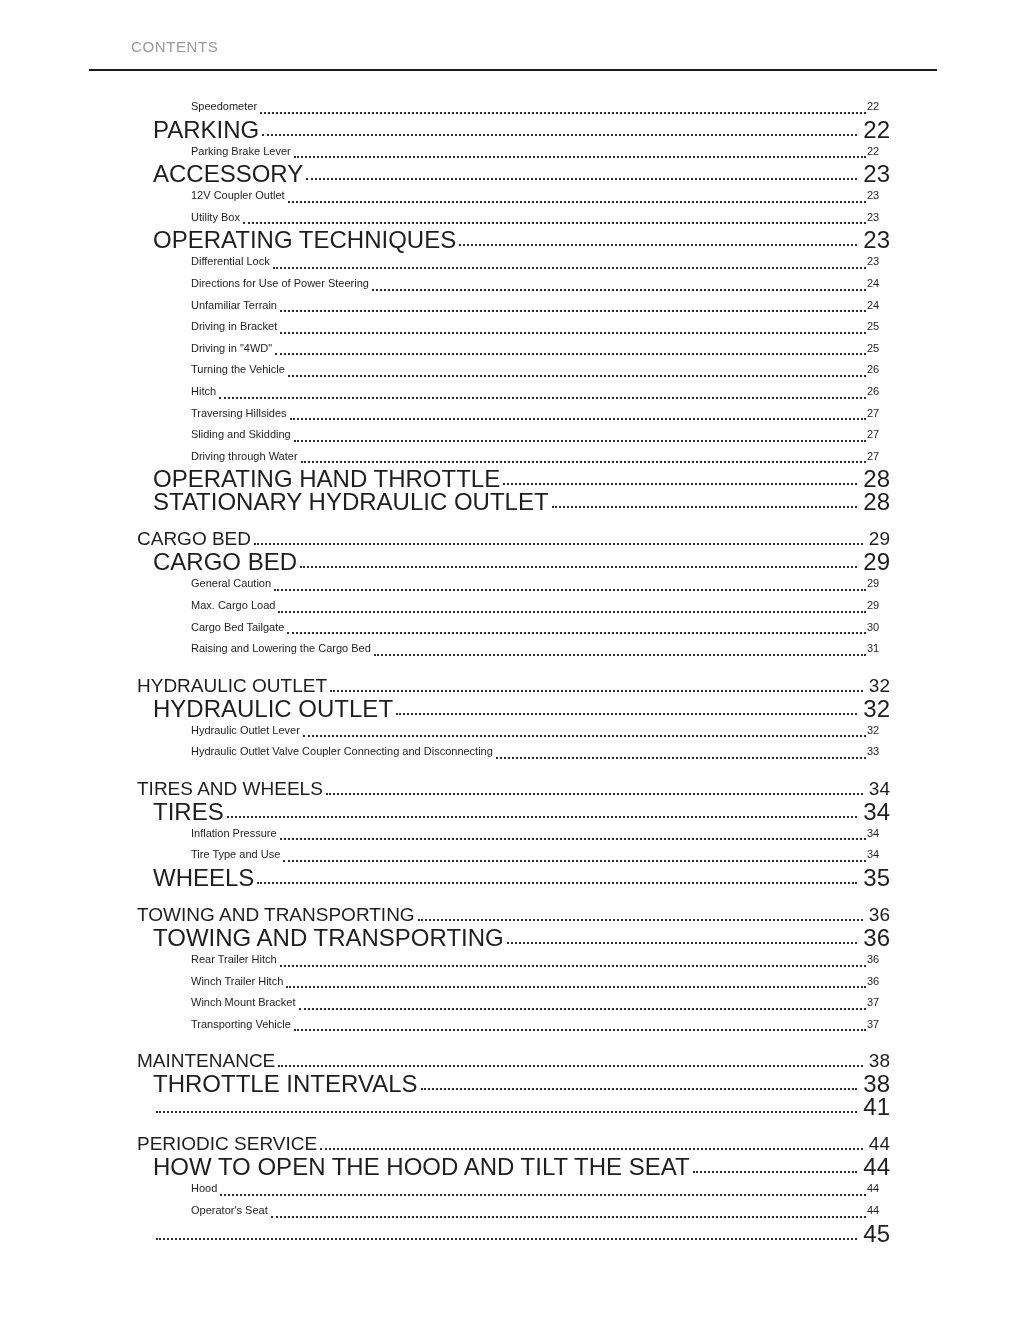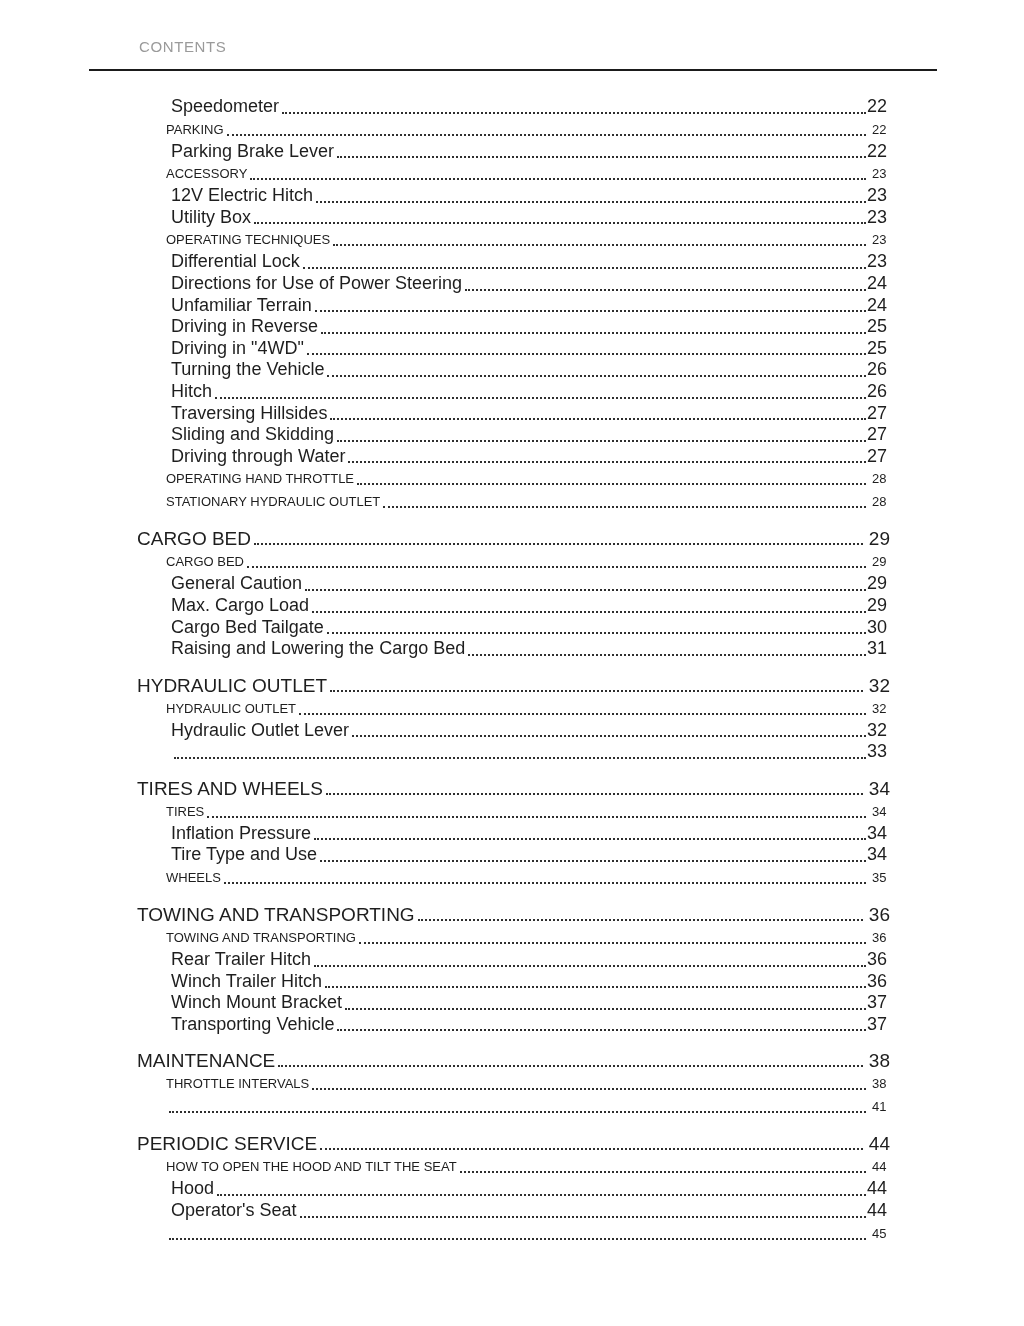--- a/index.html
+++ b/index.html
@@ -12,21 +12,21 @@
   html,body{width:1024px;height:1326px;}
   body{
     background:#ffffff;
     font-family:"Liberation Sans", sans-serif;
     color:var(--text);
     position:relative;
     overflow:hidden;
   }
   .running-header{
     position:absolute;
-    left:139px;
+    left:131px;
     top:38px;
     font-size:15px;
     letter-spacing:0.6px;
     color:var(--muted);
     font-weight:400;
   }
   .header-rule{
     position:absolute;
     left:89px;
     top:69px;
@@ -61,30 +61,30 @@
     min-width:24px;
   }
   .lvl0{
     font-size:19px;
     height:23px;
     line-height:23px;
     margin-top:14px;
     margin-left:0;
   }
   .lvl1{
-    font-size:13px;
+    font-size:24px;
     height:23px;
     line-height:23px;
-    margin-left:29px;
+    margin-left:16px;
   }
   .lvl2{
-    font-size:18px;
+    font-size:11px;
     height:21.6px;
     line-height:21.6px;
-    margin-left:34px;
+    margin-left:54px;
   }
   .lvl2 .toc-leader{margin-bottom:4px;}
   .lvl0 .toc-page,.lvl1 .toc-page{padding-left:6px;}
   .lvl2 .toc-page{padding-left:1px;}
 </style>
 </head>
 <body>
 
 <div class="running-header">CONTENTS</div>
 
@@ -105,21 +105,21 @@
     <span class="toc-label">Parking Brake Lever</span>
     <span class="toc-leader"></span>
     <span class="toc-page">22</span>
   </div>
     <div class="toc-row lvl1">
     <span class="toc-label">ACCESSORY</span>
     <span class="toc-leader"></span>
     <span class="toc-page">23</span>
   </div>
     <div class="toc-row lvl2">
-    <span class="toc-label">12V Electric Hitch</span>
+    <span class="toc-label">12V Coupler Outlet</span>
     <span class="toc-leader"></span>
     <span class="toc-page">23</span>
   </div>
     <div class="toc-row lvl2">
     <span class="toc-label">Utility Box</span>
     <span class="toc-leader"></span>
     <span class="toc-page">23</span>
   </div>
     <div class="toc-row lvl1">
     <span class="toc-label">OPERATING TECHNIQUES</span>
@@ -135,21 +135,21 @@
     <span class="toc-label">Directions for Use of Power Steering</span>
     <span class="toc-leader"></span>
     <span class="toc-page">24</span>
   </div>
     <div class="toc-row lvl2">
     <span class="toc-label">Unfamiliar Terrain</span>
     <span class="toc-leader"></span>
     <span class="toc-page">24</span>
   </div>
     <div class="toc-row lvl2">
-    <span class="toc-label">Driving in Reverse</span>
+    <span class="toc-label">Driving in Bracket</span>
     <span class="toc-leader"></span>
     <span class="toc-page">25</span>
   </div>
     <div class="toc-row lvl2">
     <span class="toc-label">Driving in "4WD"</span>
     <span class="toc-leader"></span>
     <span class="toc-page">25</span>
   </div>
     <div class="toc-row lvl2">
     <span class="toc-label">Turning the Vehicle</span>
@@ -225,20 +225,21 @@
     <span class="toc-label">HYDRAULIC OUTLET</span>
     <span class="toc-leader"></span>
     <span class="toc-page">32</span>
   </div>
     <div class="toc-row lvl2">
     <span class="toc-label">Hydraulic Outlet Lever</span>
     <span class="toc-leader"></span>
     <span class="toc-page">32</span>
   </div>
     <div class="toc-row lvl2">
+    <span class="toc-label">Hydraulic Outlet Valve Coupler Connecting and Disconnecting</span>
     <span class="toc-leader"></span>
     <span class="toc-page">33</span>
   </div>
     <div class="toc-row lvl0">
     <span class="toc-label">TIRES AND WHEELS</span>
     <span class="toc-leader"></span>
     <span class="toc-page">34</span>
   </div>
     <div class="toc-row lvl1">
     <span class="toc-label">TIRES</span>

